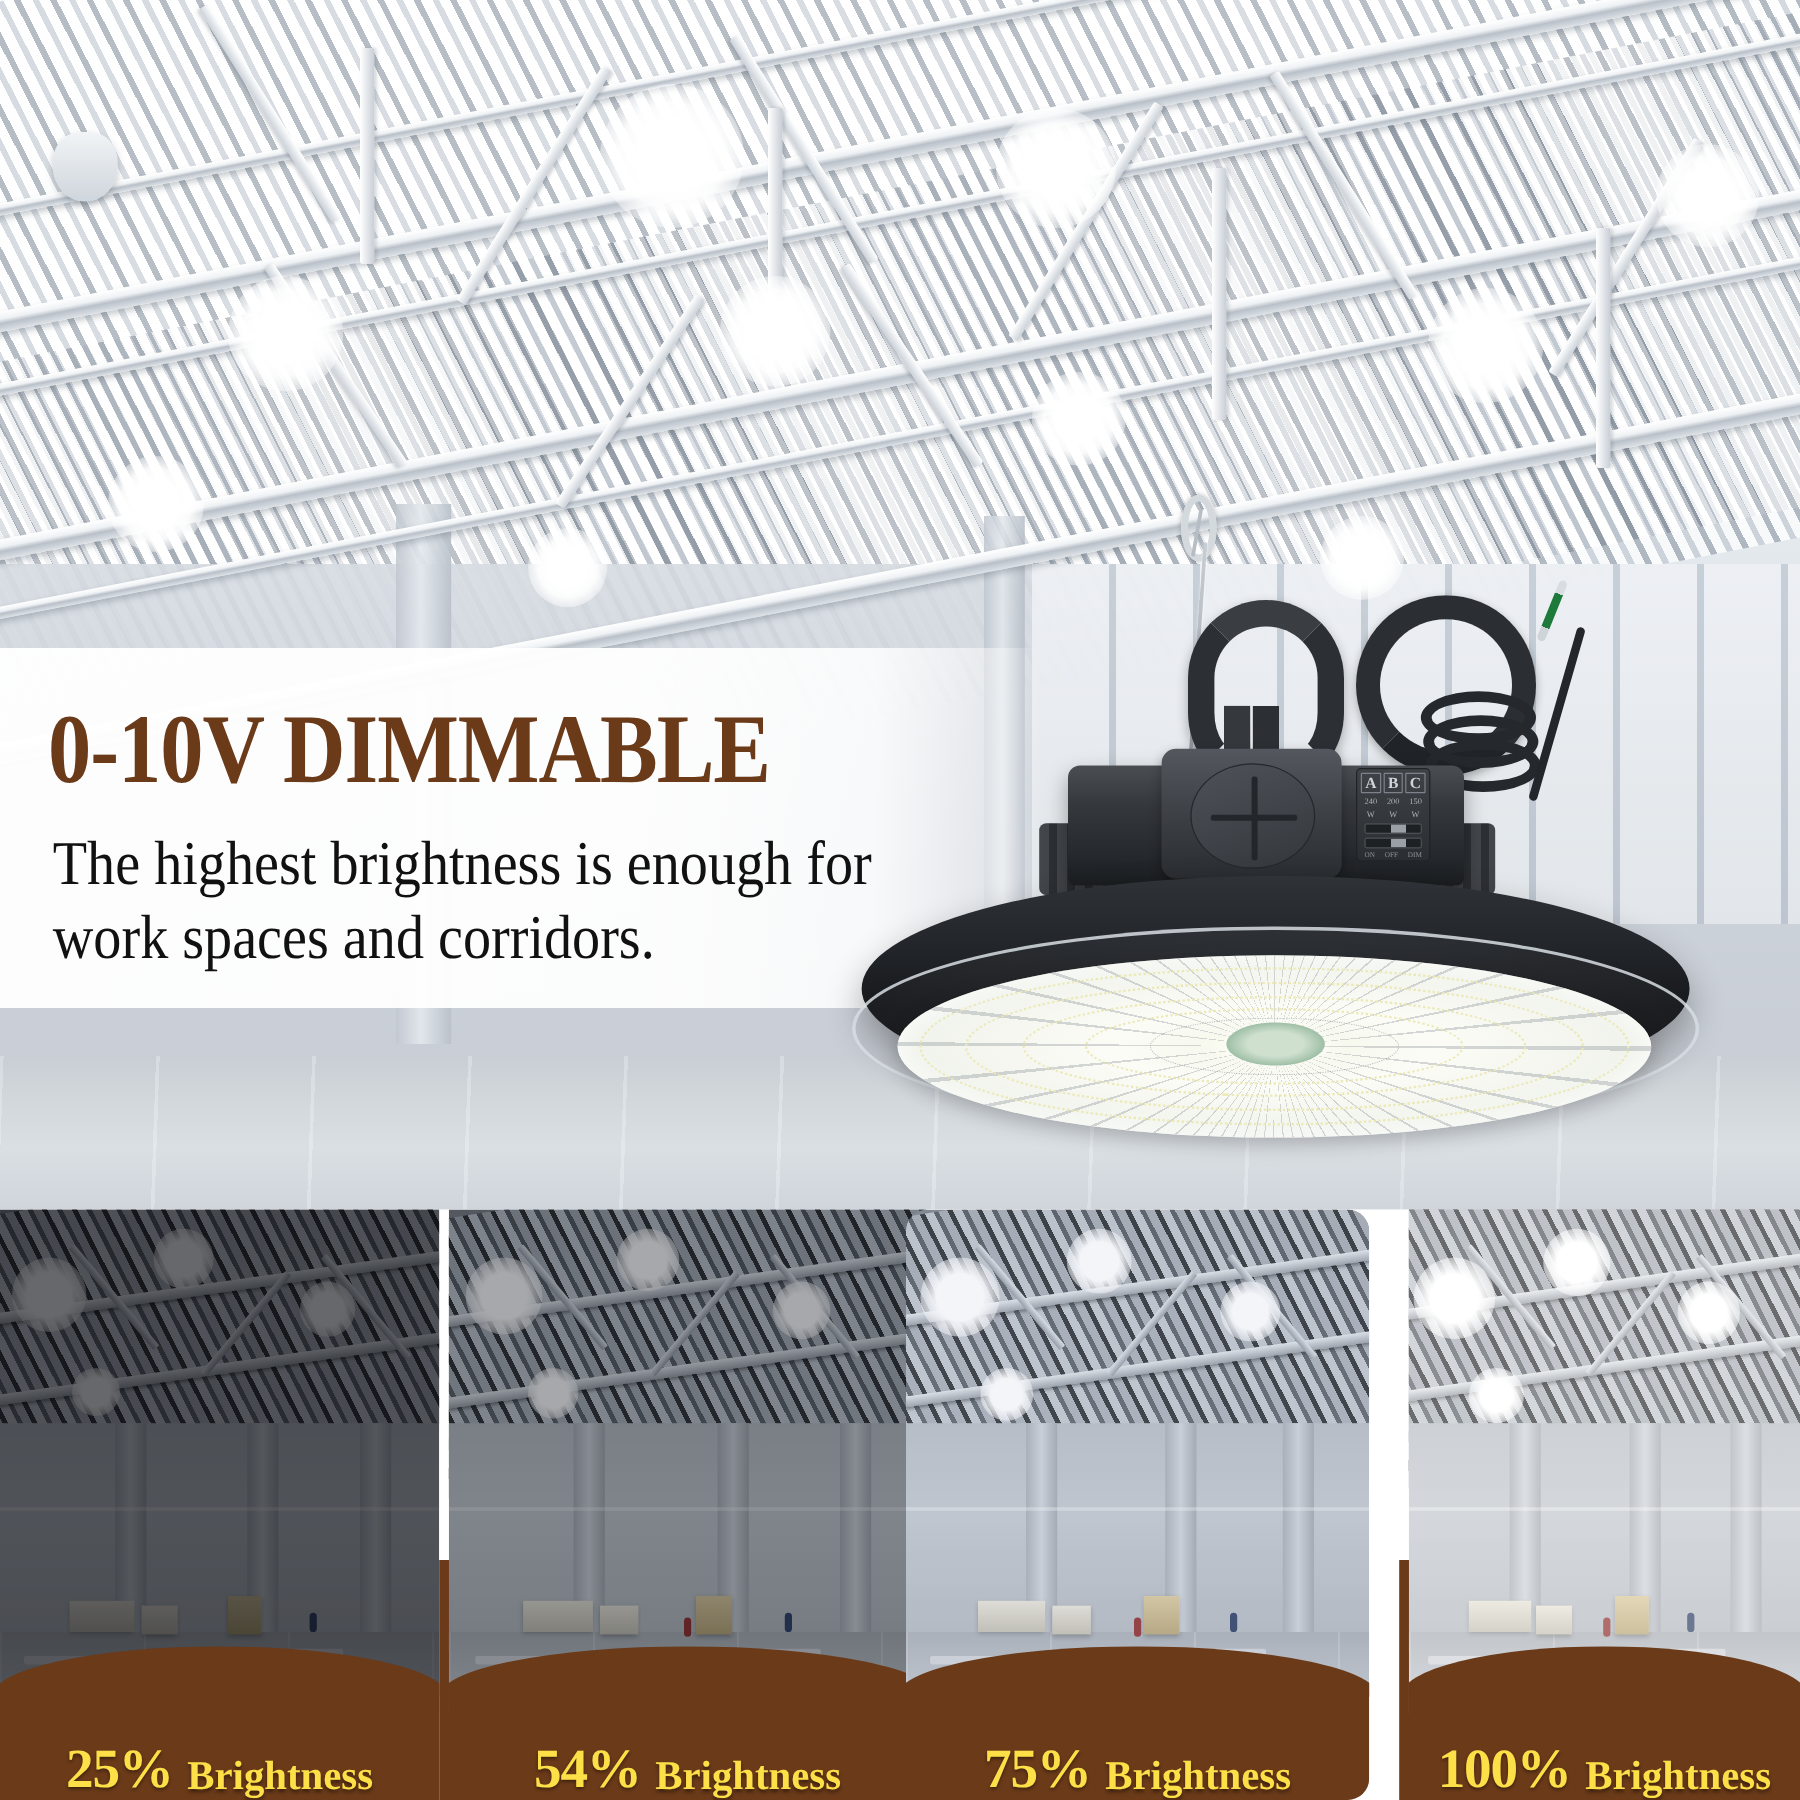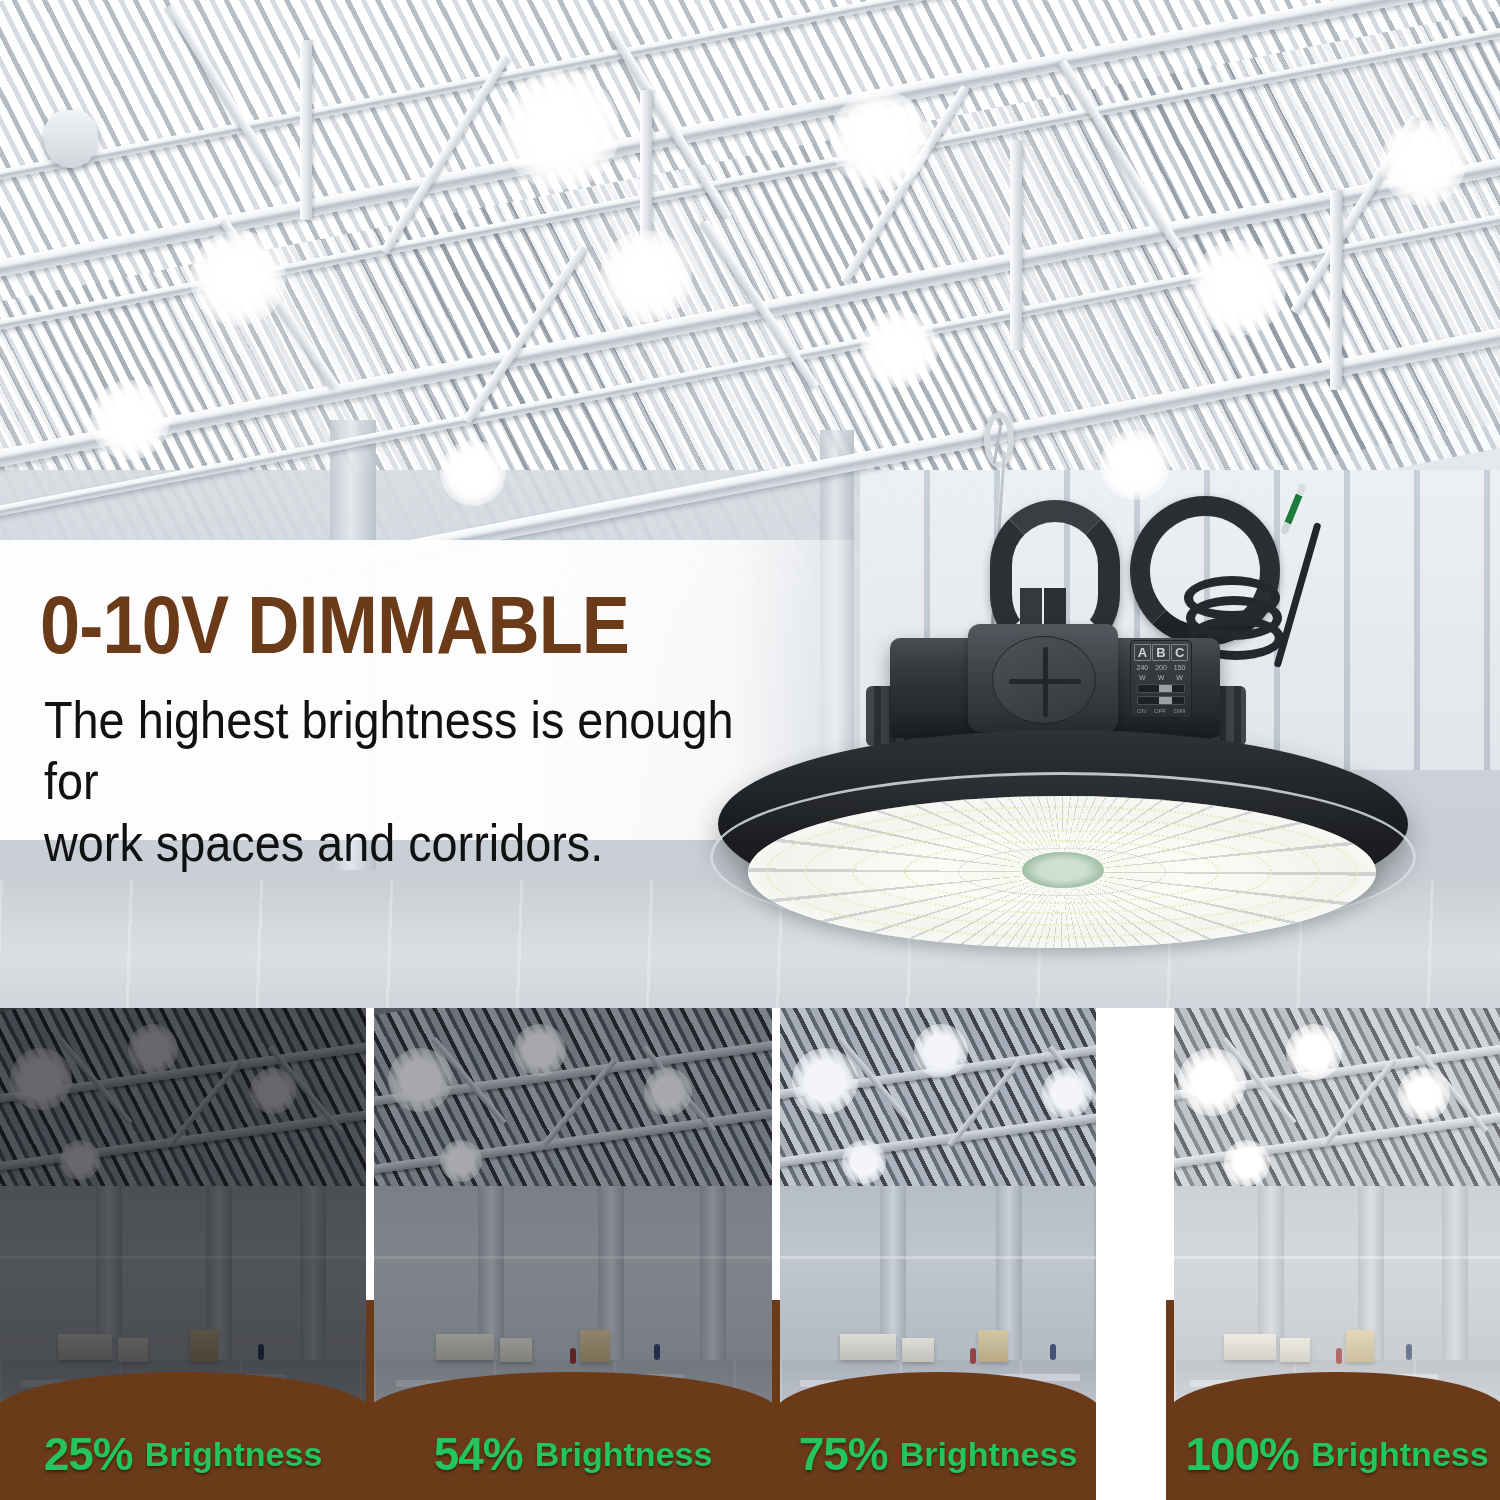--- a/index.html
+++ b/index.html
@@ -1,20 +1,20 @@
 <!DOCTYPE html>
 <html><head>
 <meta charset="utf-8">
 <title>0-10V Dimmable LED High Bay</title>
 <style>
   * { margin:0; padding:0; box-sizing:border-box; }
   html,body { width:1500px; height:1500px; overflow:hidden; background:#fff;
               font-family:"Liberation Sans","DejaVu Sans",sans-serif; }
 
-  #stage { position:relative; width:1500px; height:1500px; overflow:hidden; background:#fff; }
+  #stage { position:relative; width:1500px; height:1500px; overflow:hidden; background:#fff;font-family:Liberation Serif, serif; }
 
   
   #hero { position:absolute; left:0; top:0; width:1500px; height:1008px; overflow:hidden;
           background:#e8ecf0; }
 
   
   .hero-base{ position:absolute; inset:0;
     background:
       radial-gradient(circle at 62% 10%, rgba(255,255,255,.95) 0 18%, rgba(255,255,255,0) 46%),
       radial-gradient(circle at 18% 26%, rgba(255,255,255,.85) 0 12%, rgba(255,255,255,0) 40%),
@@ -169,21 +169,21 @@
     border:2px dotted rgba(235,232,180,.95); }
   .hub{ position:absolute; left:274px; top:56px; width:82px; height:36px; border-radius:50%;
     background:radial-gradient(ellipse,#cfe0cf 0 40%,#9fbfa6 70%,#7fa58a 100%);
     box-shadow:0 0 10px rgba(255,255,255,.8);}
 
   
   #strip{ position:absolute; left:0; top:1008px; width:1500px; height:492px; background:#fff; }
   .cell{ position:absolute; top:0; height:492px; overflow:hidden; }
   .cell.c1{ left:0;    width:366px; }
   .cell.c2{ left:374px; width:398px; }
-  .cell.c3{ left:780px; width:316px; }
+  .cell.c3{ left:755px; width:386px;border-radius:18px; }
   .cell.c4{ left:1174px;width:326px; }
 
   .thumb{ position:absolute; left:0; top:0; width:100%; height:420px; overflow:hidden; }
 
   
   .mini{ position:absolute; inset:0; }
   .mini .sky{ position:absolute; left:0; top:0; width:100%; height:182px;
     background:linear-gradient(180deg,#7a7f86 0%,#8e949b 42%,#a4aab1 100%);}
   .mini .roofdeck{ position:absolute; left:-60px; top:-26px; width:140%; height:230px;
     transform:rotate(-9deg);
@@ -211,21 +211,21 @@
   .mini .worker{ position:absolute; width:6px; height:16px; border-radius:3px; background:#2d3d63;}
   .mini .worker.r{ background:#8e2b2b;}
   .mini .blob{ position:absolute; border-radius:50%;
     background:radial-gradient(circle,#ffffff 0 42%, rgba(255,255,255,.55) 68%, rgba(255,255,255,0) 100%);}
 
   .dimveil{ position:absolute; inset:0; }
 
   
   .brown-gap{ position:absolute; top:292px; width:10px; height:200px; background:#6b3a19; }
   .caption{ position:absolute; left:0; bottom:0; width:100%; height:92px; background:#6b3a19;
-    display:flex; align-items:center; justify-content:center; gap:12px; color:#22c55e; }
+    display:flex; align-items:flex-end; justify-content:center; gap:12px; color:#fde047; }
   .cap-arc{ position:absolute; left:-2%; bottom:86px; width:104%; height:42px; background:#6b3a19;
     border-radius:50% 50% 0 0 / 100% 100% 0 0; }
   .pct{ font-size:46px; font-weight:bold; letter-spacing:-1px;
         text-shadow:0 2px 3px rgba(0,0,0,.45); }
   .blabel{ font-size:34px; font-weight:bold; text-shadow:0 2px 3px rgba(0,0,0,.45); }
 </style>
 </head>
 <body>
 
 <div id="stage">

